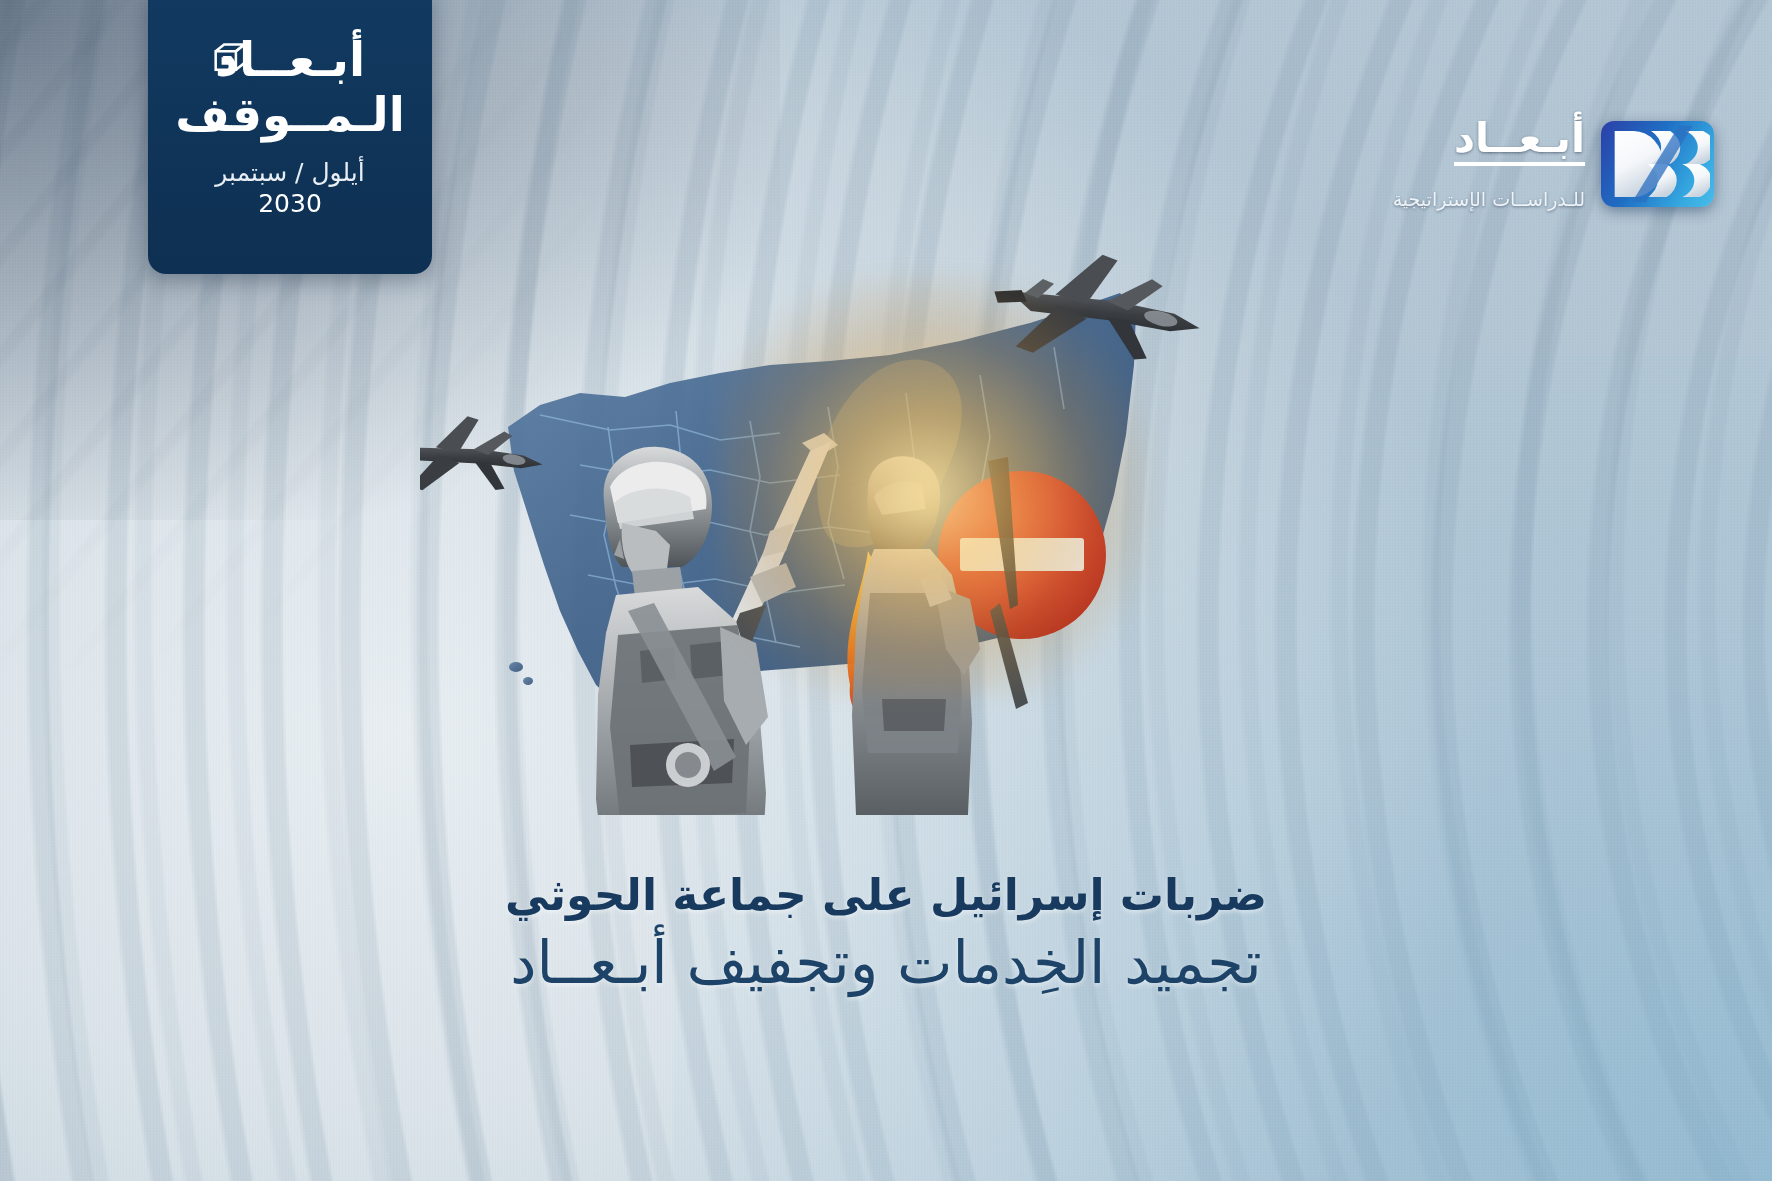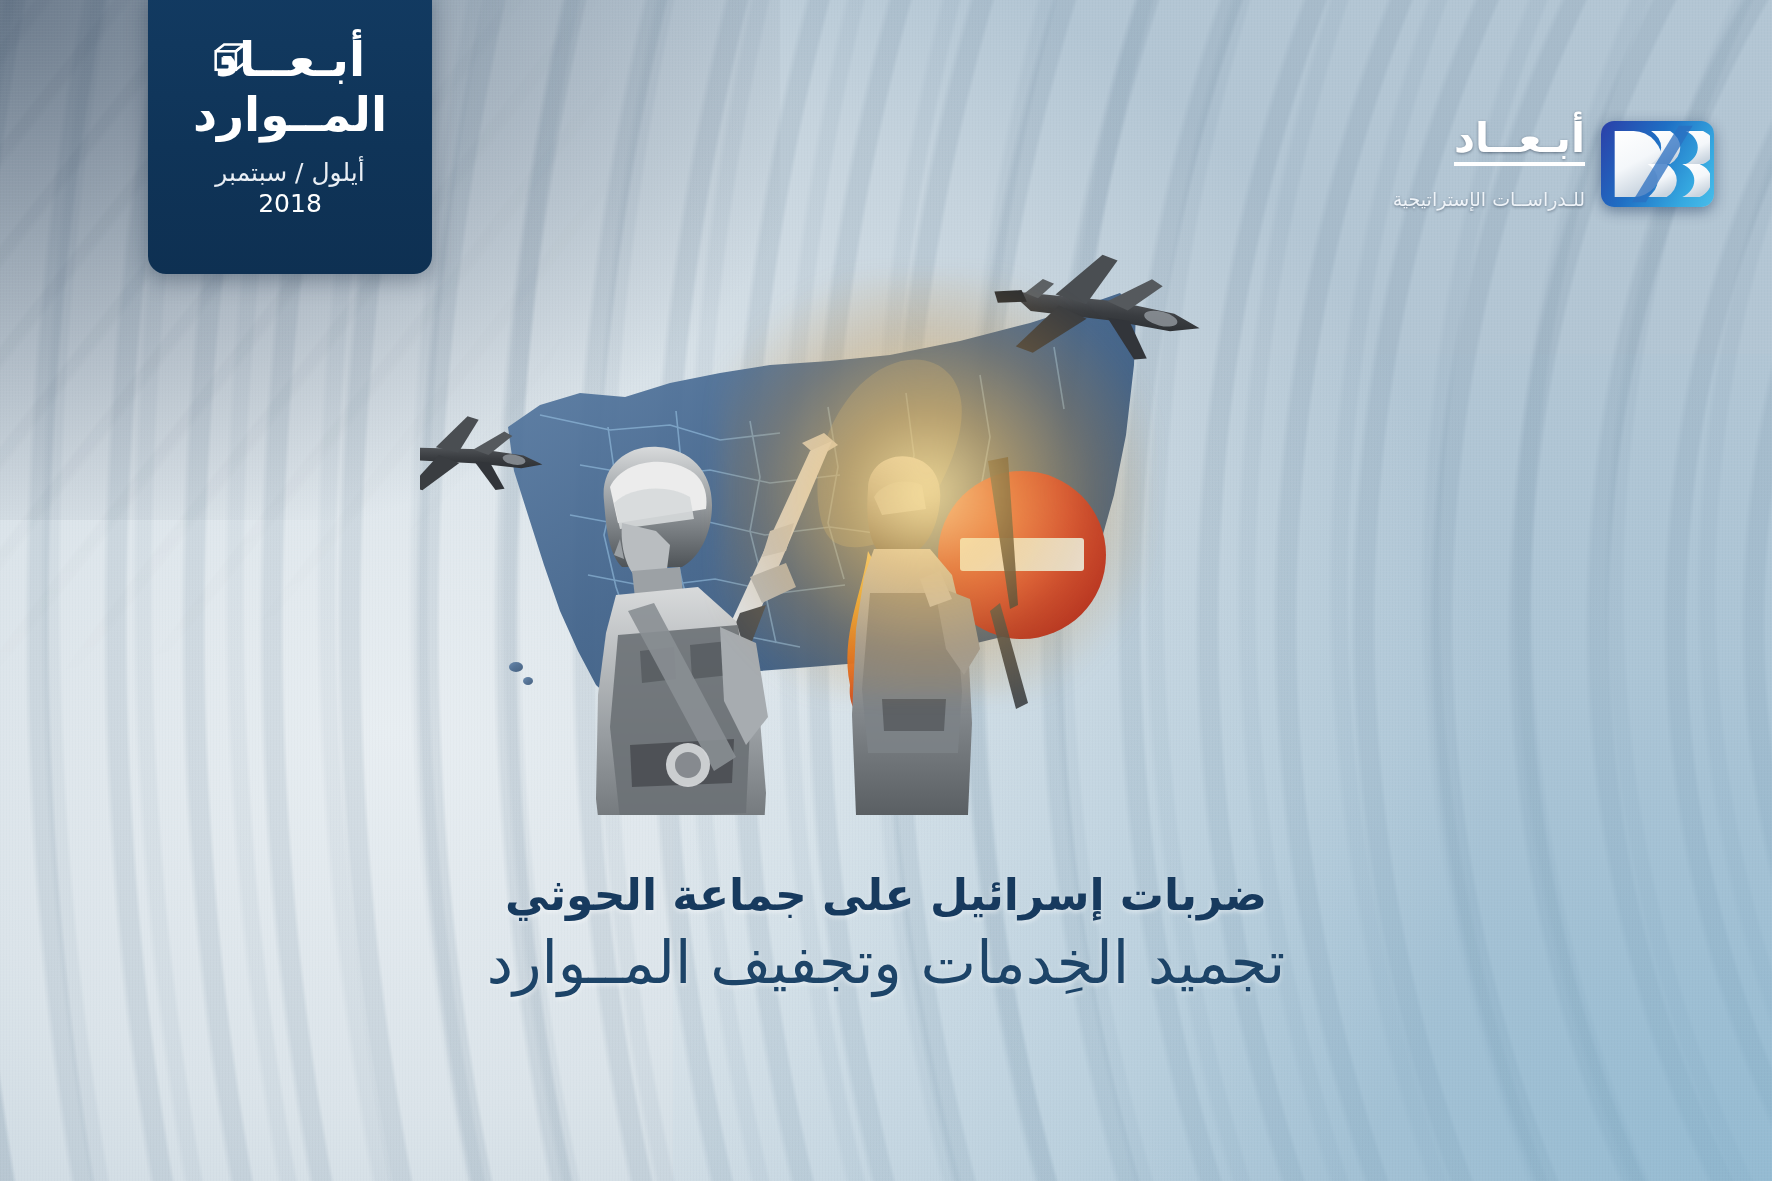--- a/index.html
+++ b/index.html
@@ -168,23 +168,23 @@
       <span>أبـعــاد</span>
       <svg class="badge-cube" viewBox="0 0 40 38">
         <g fill="none" stroke="#ffffff" stroke-width="3">
           <rect x="3" y="11" width="24" height="22"></rect>
           <path d="M3 11 L13 3 L37 3 L27 11"></path>
           <path d="M27 11 L37 3 L37 25 L27 33"></path>
         </g>
         <rect x="10" y="18" width="11" height="9" fill="#ffffff"></rect>
       </svg>
     </div>
-    <div class="badge-title-l2">المــوارد</div>
+    <div class="badge-title-l2">الـمــوقف</div>
     <div class="badge-date">أيلول / سبتمبر</div>
-    <div class="badge-year">2018</div>
+    <div class="badge-year">2030</div>
   </div>
 
   <div class="brand">
     <div class="brand-mark">
       <svg viewBox="0 0 120 92" width="104" height="80">
         <defs>
           <linearGradient id="dssg" x1="0" y1="0" x2="0.4" y2="1">
             <stop offset="0%" stop-color="#ffffff"></stop>
             <stop offset="55%" stop-color="#f4f7fa"></stop>
             <stop offset="100%" stop-color="#c9d4df"></stop>
@@ -363,16 +363,16 @@
         <circle cx="118" cy="338" r="22" fill="#d9dcde" opacity=".9"></circle>
         <circle cx="118" cy="338" r="13" fill="#7e8387" opacity=".9"></circle>
 
         <path d="M44 462 L188 456 L196 600 L38 600 Z" fill="#5d6266"></path>
       </g>
     </svg>
   </div>
 
   <div class="headline">
     <div class="headline-main">ضربات إسرائيل على جماعة الحوثي</div>
-    <div class="headline-sub">تجميد الخِدمات وتجفيف المــوارد</div>
+    <div class="headline-sub">تجميد الخِدمات وتجفيف أبـعــاد</div>
   </div>
 
 </div>
 
 </body></html>

